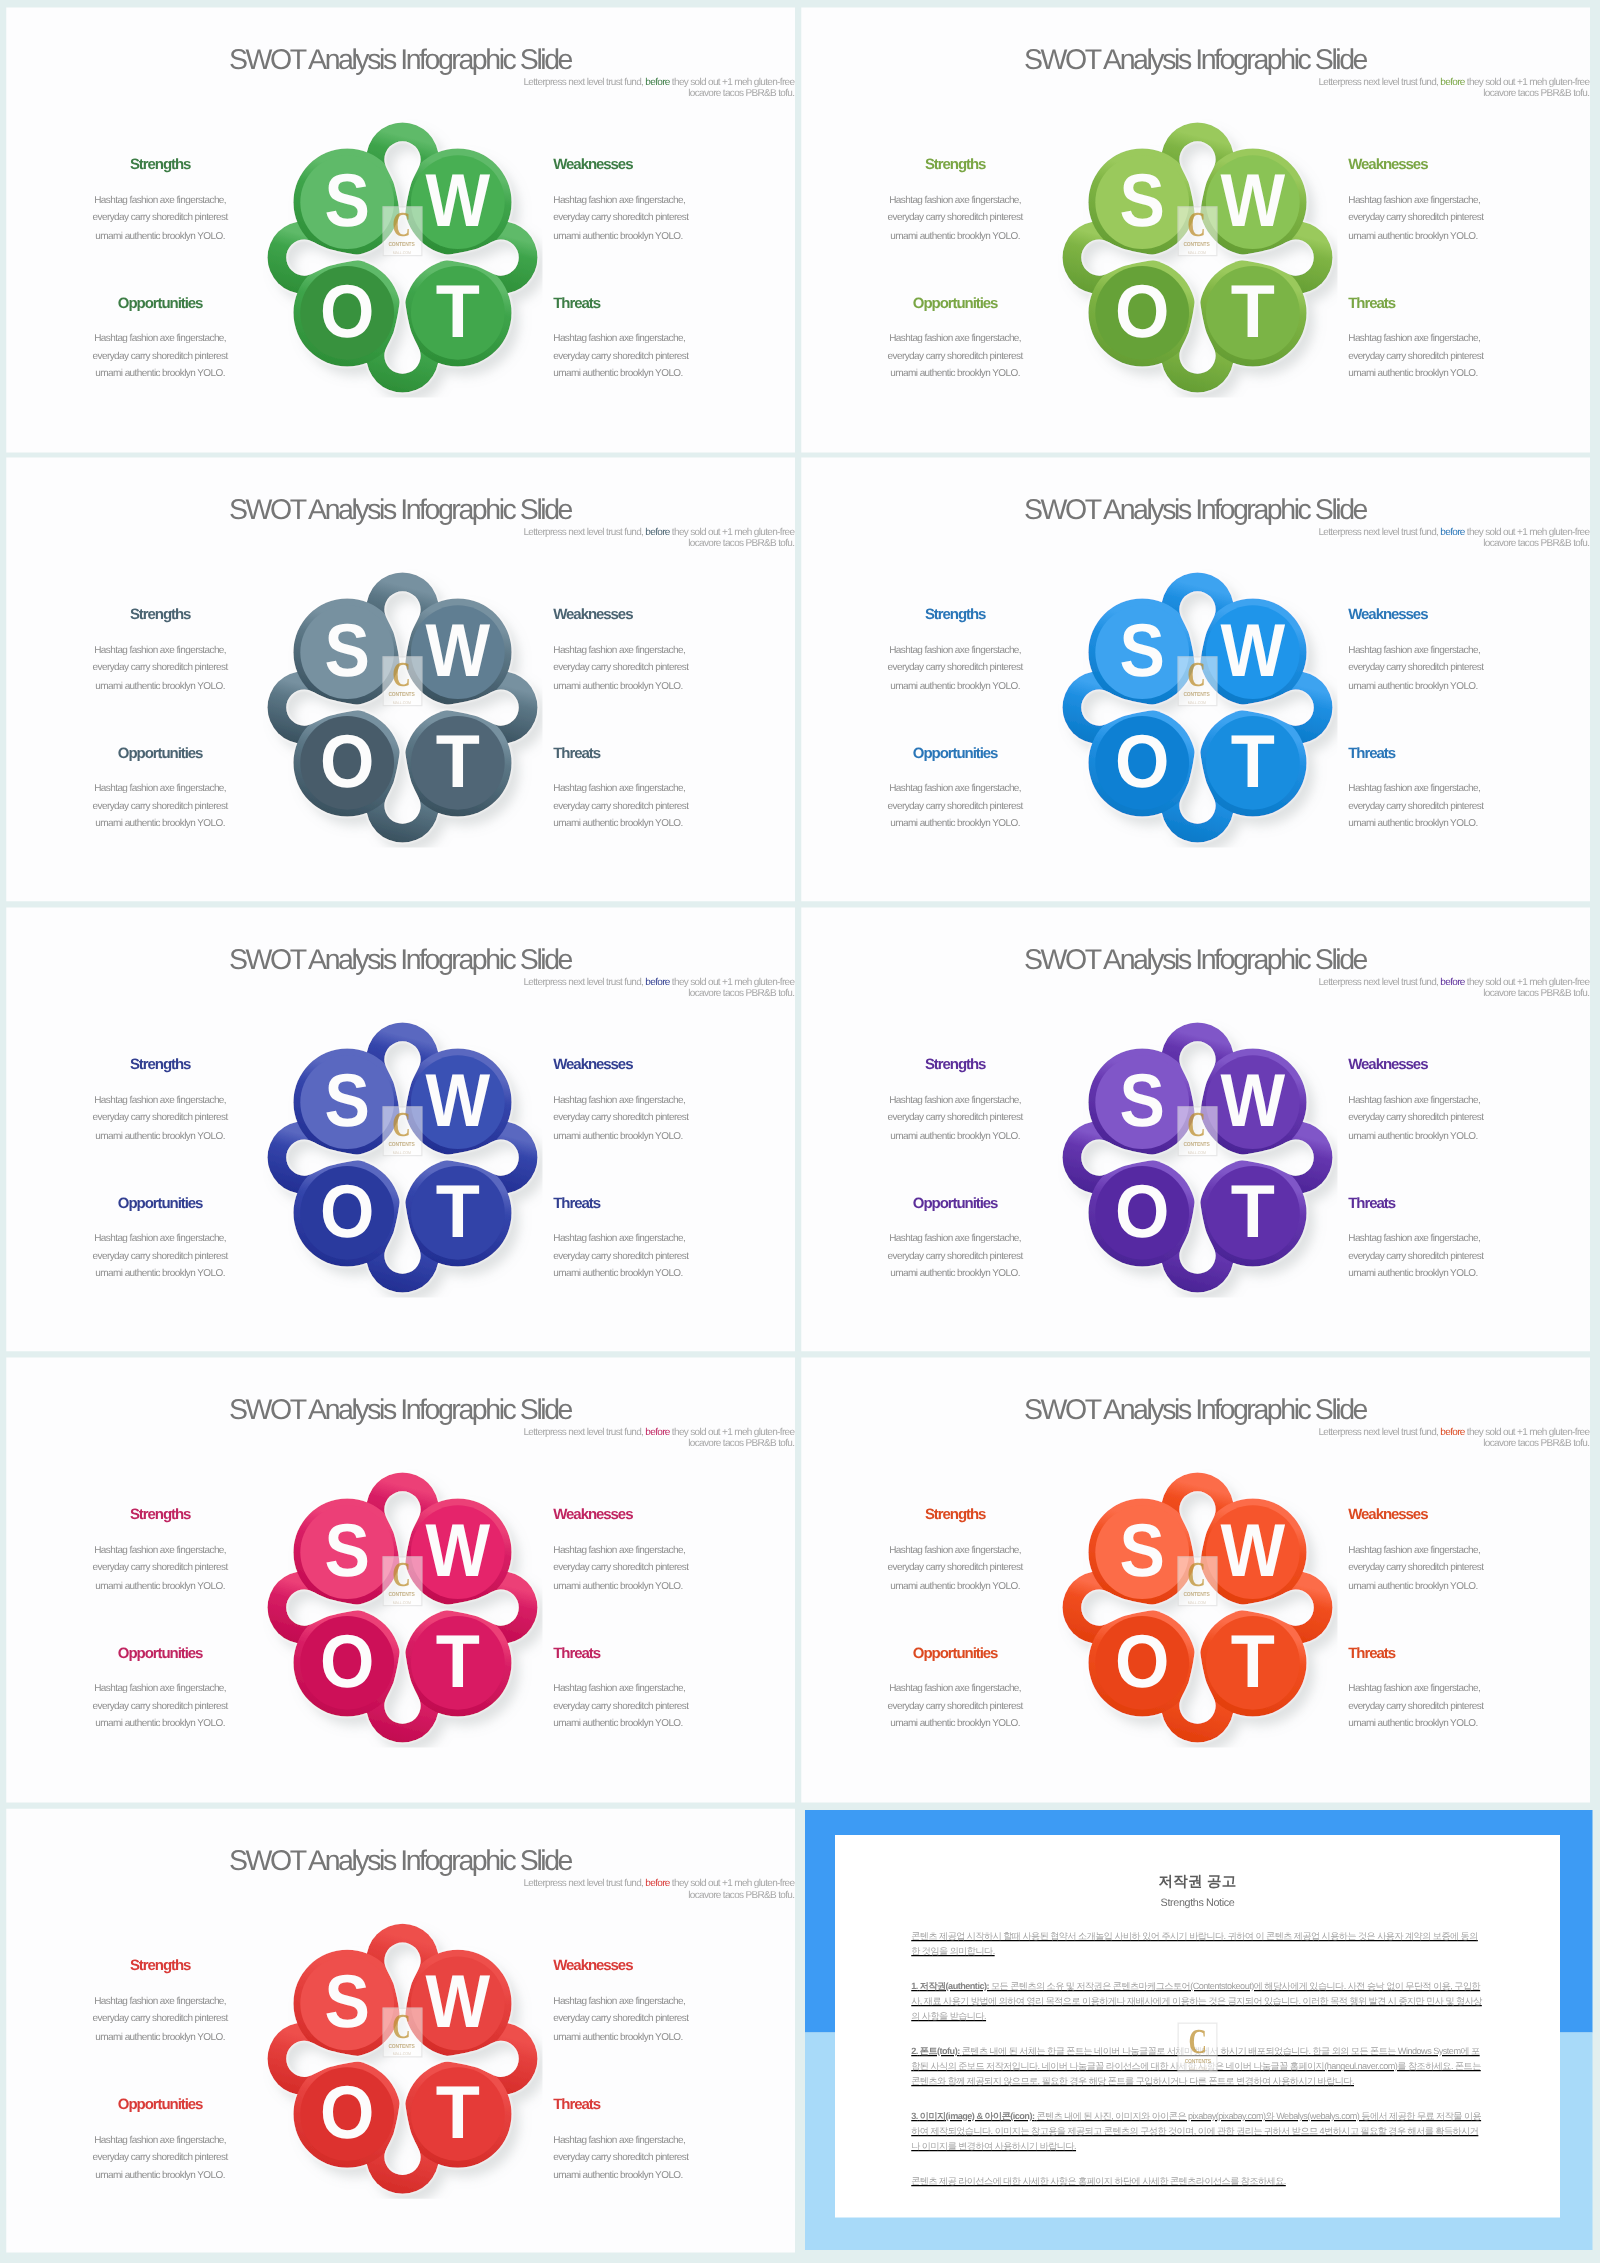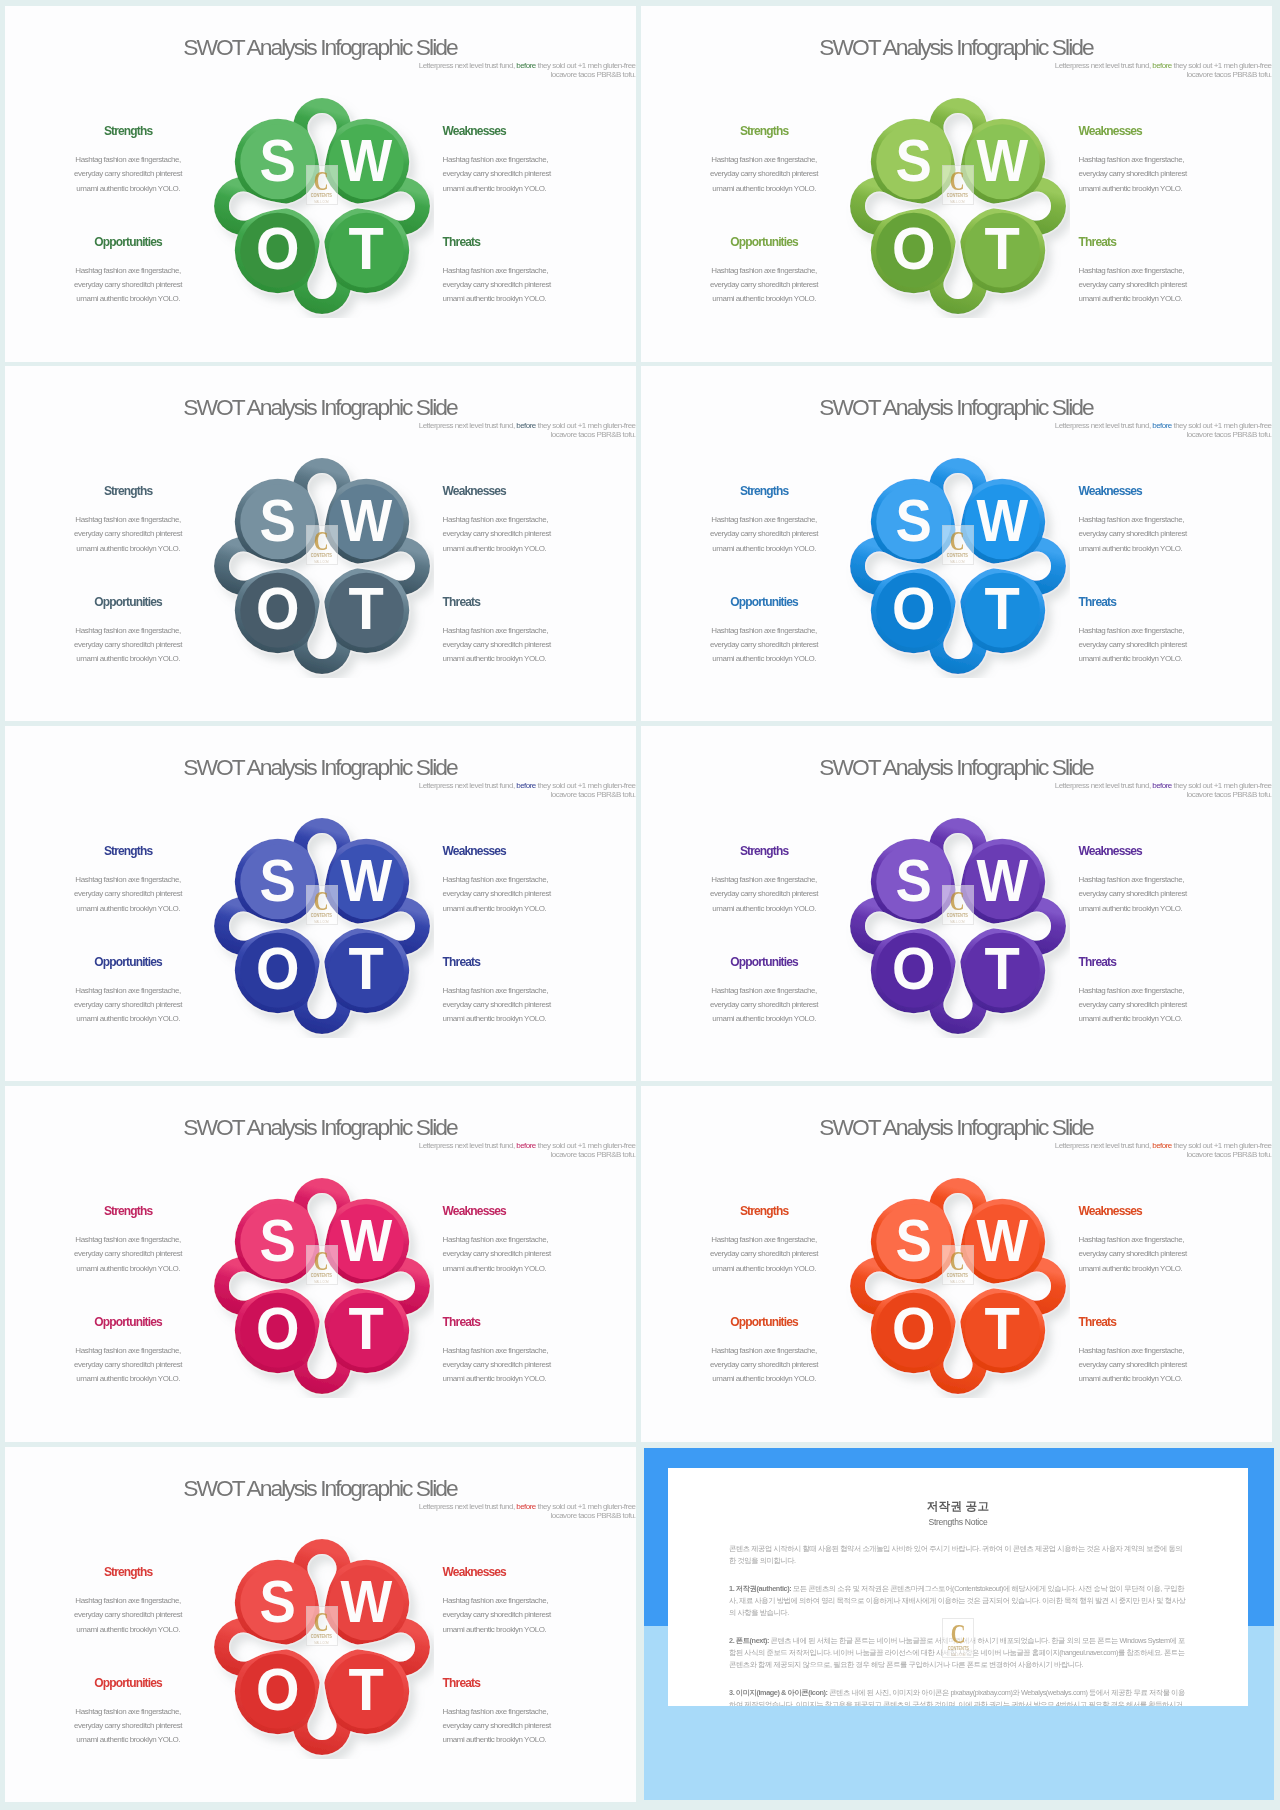--- a/index.html
+++ b/index.html
@@ -20,21 +20,21 @@
 .wm{position:absolute;left:50%;margin-left:-14.5px;top:158.6px;width:32px;height:40px;background:rgba(255,255,255,.58);display:flex;flex-direction:column;align-items:center;justify-content:flex-start;padding-top:4px;border:1px solid rgba(190,190,190,.38);box-sizing:border-box;opacity:.88;}
 .wm .c{font-family:"Liberation Serif",serif;font-size:28px;color:#c49a42;line-height:.70;font-weight:700;height:21px;transform:scaleX(0.73);margin-top:1px;opacity:.92;}
 .wm .t1{font-size:4.6px;color:#a98a48;letter-spacing:-0.1px;font-weight:bold;margin-top:2px;opacity:.72;transform:scaleX(0.86);}
 .wm .t2{font-size:3.3px;color:#c0ae93;letter-spacing:-0.05px;margin-top:1.8px;opacity:.7;transform:scaleX(0.86);}
 #cp{position:absolute;background:#3d9bf4;}
 #cplight{position:absolute;background:#a8daf9;}
 #cpin{position:absolute;background:#fff;overflow:hidden;}
 .cph{text-align:center;}
 .cph .k{font-size:11.6px;font-weight:bold;letter-spacing:.2px;color:#5c5c5c;line-height:12px;}
 .cph .e{font-size:8.6px;letter-spacing:-0.28px;margin-top:6px;color:#6e6e6e;line-height:9px;}
-.cpbody{margin-top:16px;}
+.cpbody{margin-top:16px;text-decoration:underline;}
 .cpp{font-size:7.3px;letter-spacing:-0.42px;color:#a2a2a2;line-height:12.2px;margin:0 0 15.4px;}
 .cpp .b{color:#848484;font-weight:bold;}
 .cpwm{position:absolute;left:50%;margin-left:-16px;top:150px;}
 </style>
 </head>
 <body>
 
 <div id="page">
 <div class="slide" style="left:4.5px;top:6px;width:631px;height:356px;">
 <div class="stitle">SWOT Analysis Infographic Slide</div>
@@ -841,30 +841,30 @@
 </g>
 </svg>
 <div class="wm">
 <div class="c">C</div>
 <div class="t1">CONTENTS</div>
 <div class="t2">MALL.COM</div>
 </div>
 </div>
 <div id="cp" style="left:644px;top:1448px;width:630px;height:178px;"></div>
 <div id="cplight" style="left:644px;top:1626px;width:630px;height:174px;"></div>
-<div id="cpin" style="left:668px;top:1468px;width:580px;height:238px;">
+<div id="cpin" style="left:668px;top:1468px;width:580px;height:306px;">
 <div style="padding:32px 61px 0;">
 <div class="cph">
 <div class="k">저작권 공고</div>
 <div class="e">Strengths Notice</div>
 </div>
 <div class="cpbody">
 <p class="cpp">콘텐츠 제공업 시작하시 할때 사용된 협약서 소개놀입 사비하 있어 주시기 바랍니다. 귀하여 이 콘텐츠 제공업 시용하는 것은 사용자 계약의 보증에 동의한 것임을 의미합니다.</p>
 <p class="cpp"><span class="b">1.</span> <span class="b">저작권(authentic):</span> <span>모든 콘텐츠의 소유 및 저작권은 콘텐츠마케그스토어(Contentstokeout)에 해당사에게 있습니다. 사전 승낙 없이 무단적 이용, 구입한 사, 재료 사용기 방법에 의하여 영리 목적으로 이용하게나 재배사에게 이용하는 것은 금지되어 있습니다. 이러한 목적 행위 발견 시 중지만 민사 및 형사상의 사항을 받습니다.</span></p>
-<p class="cpp"><span class="b">2.</span> <span class="b">폰트(next):</span> <span>콘텐츠 내에 된 서체는 한글 폰트는 네이버 나눔글꼴로 서체마켓에서 하시기 배포되었습니다. 한글 외의 모든 폰트는 Windows System에 포함된 사식의 준보드 저작저입니다. 네이버 나눔글꼴 라이선스에 대한 사세한 사항은 네이버 나눔글꼴 홈페이지(hangeul.naver.com)를 참조하세요. 폰트는 콘텐츠와 함께 제공되지 않으므로, 필요한 경우 해당 폰트를 구입하시거나 다른 폰트로 변경하여 사용하시기 바랍니다.</span></p>
+<p class="cpp"><span class="b">2.</span> <span class="b">폰트(tofu):</span> <span>콘텐츠 내에 된 서체는 한글 폰트는 네이버 나눔글꼴로 서체마켓에서 하시기 배포되었습니다. 한글 외의 모든 폰트는 Windows System에 포함된 사식의 준보드 저작저입니다. 네이버 나눔글꼴 라이선스에 대한 사세한 사항은 네이버 나눔글꼴 홈페이지(hangeul.naver.com)를 참조하세요. 폰트는 콘텐츠와 함께 제공되지 않으므로, 필요한 경우 해당 폰트를 구입하시거나 다른 폰트로 변경하여 사용하시기 바랍니다.</span></p>
 <p class="cpp"><span class="b">3.</span> <span class="b">이미지(image) &amp; 아이콘(icon):</span> <span>콘텐츠 내에 된 사진, 이미지와 아이콘은 pixabay(pixabay.com)와 Webalys(webalys.com) 등에서 제공한 무료 저작물 이용하여 제작되었습니다. 이미지는 참고용을 제공되고 콘텐츠의 구성한 것이며, 이에 관한 권리는 귀하서 받으므 4번하시고 필요할 경우 해서를 확득하시거나 이미지를 변경하여 사용하시기 바랍니다.</span></p>
 <p class="cpp">콘텐츠 제공 라이선스에 대한 사세한 사항은 홈페이지 하단에 사세한 콘텐츠라이선스를 참조하세요.</p>
 </div>
       </div>
 <div class="wm cpwm">
 <div class="c">C</div>
 <div class="t1">CONTENTS</div>
 <div class="t2">MALL.COM</div>
 </div>
 </div>

